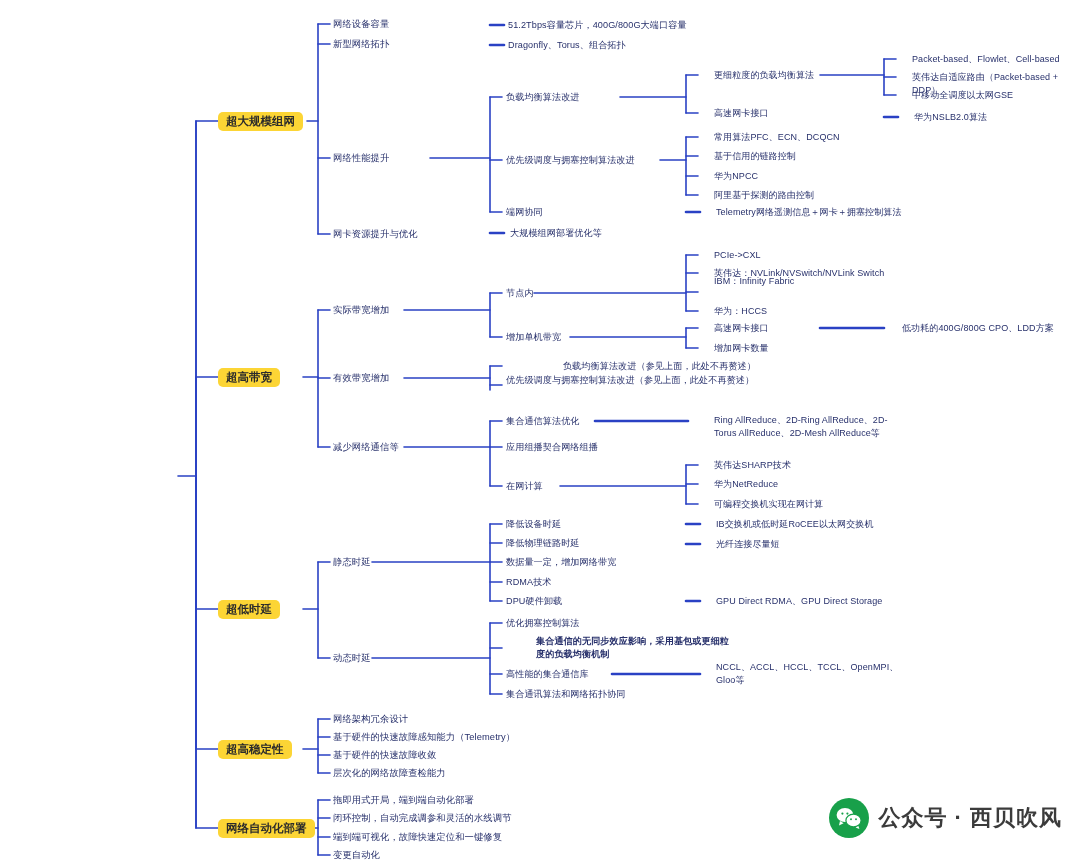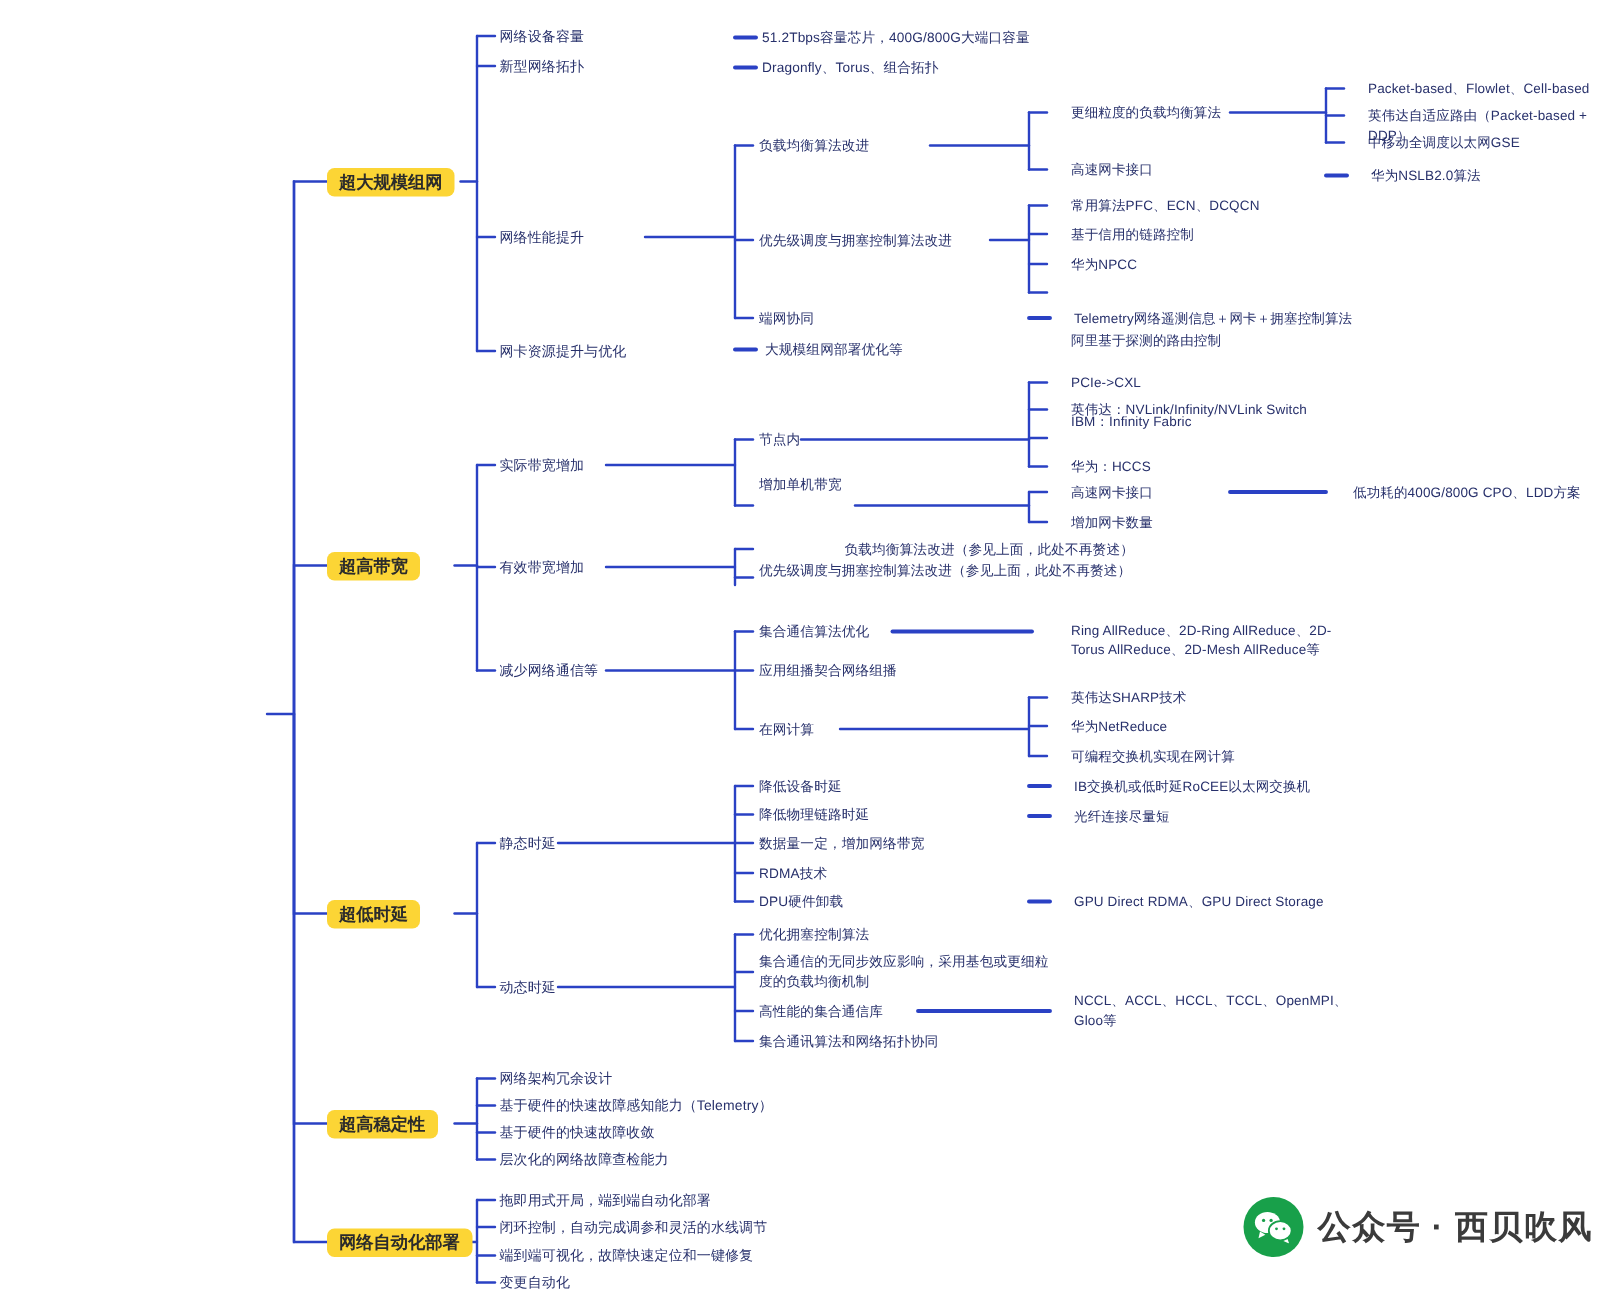--- a/index.html
+++ b/index.html
@@ -279,44 +279,44 @@
   <div class="leaf l4" style="left:506px; top:91px;">负载均衡算法改进</div>
   <div class="leaf l4" style="left:506px; top:154px;">优先级调度与拥塞控制算法改进</div>
   <div class="leaf l4" style="left:506px; top:206px;">端网协同</div>
   <div class="leaf l4" style="left:510px; top:227px;">大规模组网部署优化等</div>
 
   <div class="leaf l5" style="left:702px; top:69px;">更细粒度的负载均衡算法</div>
   <div class="leaf l5" style="left:702px; top:107px;">高速网卡接口</div>
   <div class="leaf l5" style="left:702px; top:131px;">常用算法PFC、ECN、DCQCN</div>
   <div class="leaf l5" style="left:702px; top:150px;">基于信用的链路控制</div>
   <div class="leaf l5" style="left:702px; top:170px;">华为NPCC</div>
-  <div class="leaf l5" style="left:702px; top:189px;margin-top:32px;">阿里基于探测的路由控制</div>
+  <div class="leaf l5" style="left:702px; top:189px;">阿里基于探测的路由控制</div>
   <div class="leaf l5" style="left:704px; top:206px;">Telemetry网络遥测信息＋网卡＋拥塞控制算法</div>
 
   <div class="leaf l5" style="left:900px; top:53px;">Packet-based、Flowlet、Cell-based</div>
   <div class="leaf l5" style="left:900px; top:71px;">英伟达自适应路由（Packet-based + DDP）</div>
   <div class="leaf l5" style="left:900px; top:89px;">中移动全调度以太网GSE</div>
   <div class="leaf l5" style="left:902px; top:111px;">华为NSLB2.0算法</div>
 
   <div class="leaf l3" style="left:333px; top:304px;">实际带宽增加</div>
   <div class="leaf l3" style="left:333px; top:372px;">有效带宽增加</div>
   <div class="leaf l3" style="left:333px; top:441px;">减少网络通信等</div>
 
   <div class="leaf l4" style="left:506px; top:287px;">节点内</div>
-  <div class="leaf l4" style="left:506px; top:317px;">增加单机带宽</div>
+  <div class="leaf l4" style="left:506px; top:331px;">增加单机带宽</div>
 
   <div class="leaf l4" style="left:506px; top:360px; width:250px;text-align:right;">负载均衡算法改进（参见上面，此处不再赘述）</div>
   <div class="leaf l4" style="left:506px; top:374px; width:250px;">优先级调度与拥塞控制算法改进（参见上面，此处不再赘述）</div>
 
   <div class="leaf l4" style="left:506px; top:415px;">集合通信算法优化</div>
   <div class="leaf l4" style="left:506px; top:441px;">应用组播契合网络组播</div>
   <div class="leaf l4" style="left:506px; top:480px;">在网计算</div>
 
   <div class="leaf l5" style="left:702px; top:249px;">PCIe-&gt;CXL</div>
-  <div class="leaf l5" style="left:702px; top:267px;">英伟达：NVLink/Infinity/NVLink Switch</div>
+  <div class="leaf l5" style="left:702px; top:267px;">英伟达：NVLink/NVSwitch/NVLink Switch</div>
   <div class="leaf l5" style="left:702px; top:275px;">IBM：Infinity Fabric</div>
   <div class="leaf l5" style="left:702px; top:305px;">华为：HCCS</div>
   <div class="leaf l5" style="left:702px; top:322px;">高速网卡接口</div>
   <div class="leaf l5" style="left:702px; top:342px;">增加网卡数量</div>
   <div class="leaf l5" style="left:890px; top:322px;">低功耗的400G/800G CPO、LDD方案</div>
 
   <div class="leaf l5" style="left:702px; top:414px; width:185px;">Ring AllReduce、2D-Ring AllReduce、2D-Torus AllReduce、2D-Mesh AllReduce等</div>
   <div class="leaf l5" style="left:702px; top:459px;">英伟达SHARP技术</div>
   <div class="leaf l5" style="left:702px; top:478px;">华为NetReduce</div>
   <div class="leaf l5" style="left:702px; top:498px;">可编程交换机实现在网计算</div>
@@ -328,21 +328,21 @@
   <div class="leaf l4" style="left:506px; top:537px;">降低物理链路时延</div>
   <div class="leaf l4" style="left:506px; top:556px;">数据量一定，增加网络带宽</div>
   <div class="leaf l4" style="left:506px; top:576px;">RDMA技术</div>
   <div class="leaf l4" style="left:506px; top:595px;">DPU硬件卸载</div>
 
   <div class="leaf l5" style="left:704px; top:518px;">IB交换机或低时延RoCEE以太网交换机</div>
   <div class="leaf l5" style="left:704px; top:538px;">光纤连接尽量短</div>
   <div class="leaf l5" style="left:704px; top:595px;">GPU Direct RDMA、GPU Direct Storage</div>
 
   <div class="leaf l4" style="left:506px; top:617px;">优化拥塞控制算法</div>
-  <div class="leaf l4" style="left:506px; top:635px; width:195px;">集合通信的无同步效应影响，采用基包或更细粒度的负载均衡机制</div>
+  <div class="leaf l4" style="left:536px; top:635px; width:195px;font-weight:bold;">集合通信的无同步效应影响，采用基包或更细粒度的负载均衡机制</div>
   <div class="leaf l4" style="left:506px; top:668px;">高性能的集合通信库</div>
   <div class="leaf l4" style="left:506px; top:688px;">集合通讯算法和网络拓扑协同</div>
 
   <div class="leaf l5" style="left:704px; top:661px; width:185px;">NCCL、ACCL、HCCL、TCCL、OpenMPI、Gloo等</div>
 
   <div class="leaf l3" style="left:333px; top:713px;">网络架构冗余设计</div>
   <div class="leaf l3" style="left:333px; top:731px;">基于硬件的快速故障感知能力（Telemetry）</div>
   <div class="leaf l3" style="left:333px; top:749px;">基于硬件的快速故障收敛</div>
   <div class="leaf l3" style="left:333px; top:767px;">层次化的网络故障查检能力</div>
 

